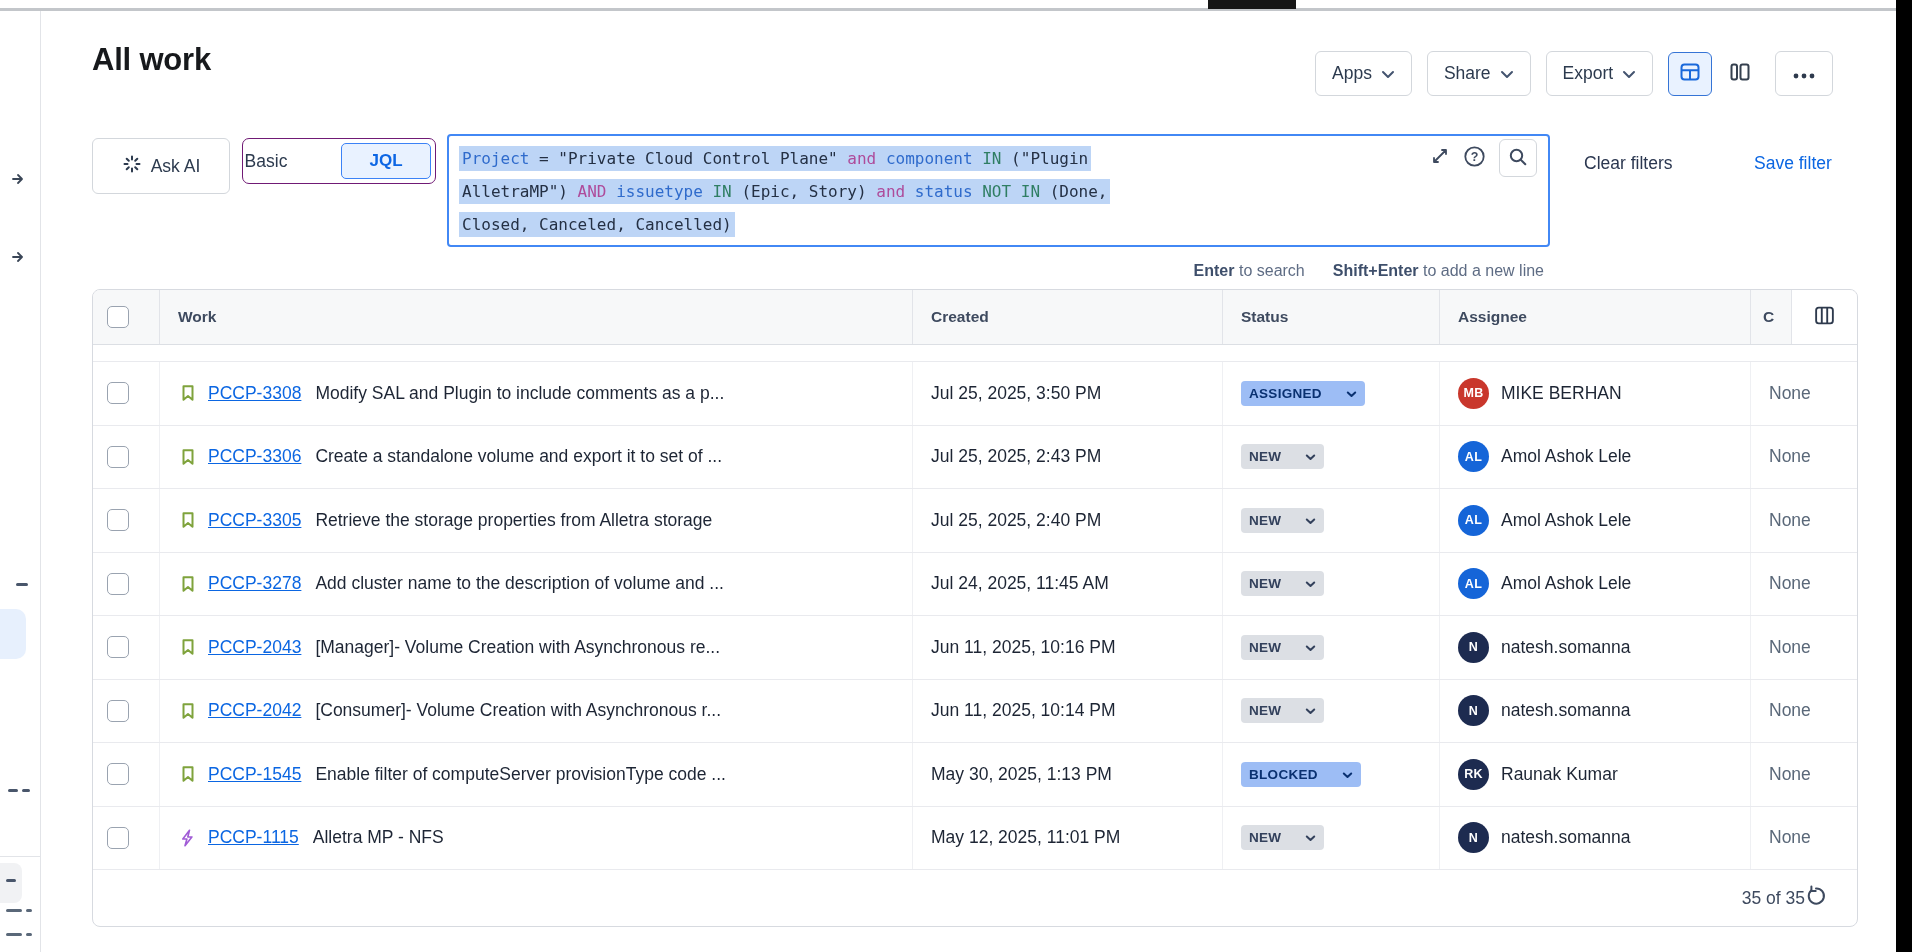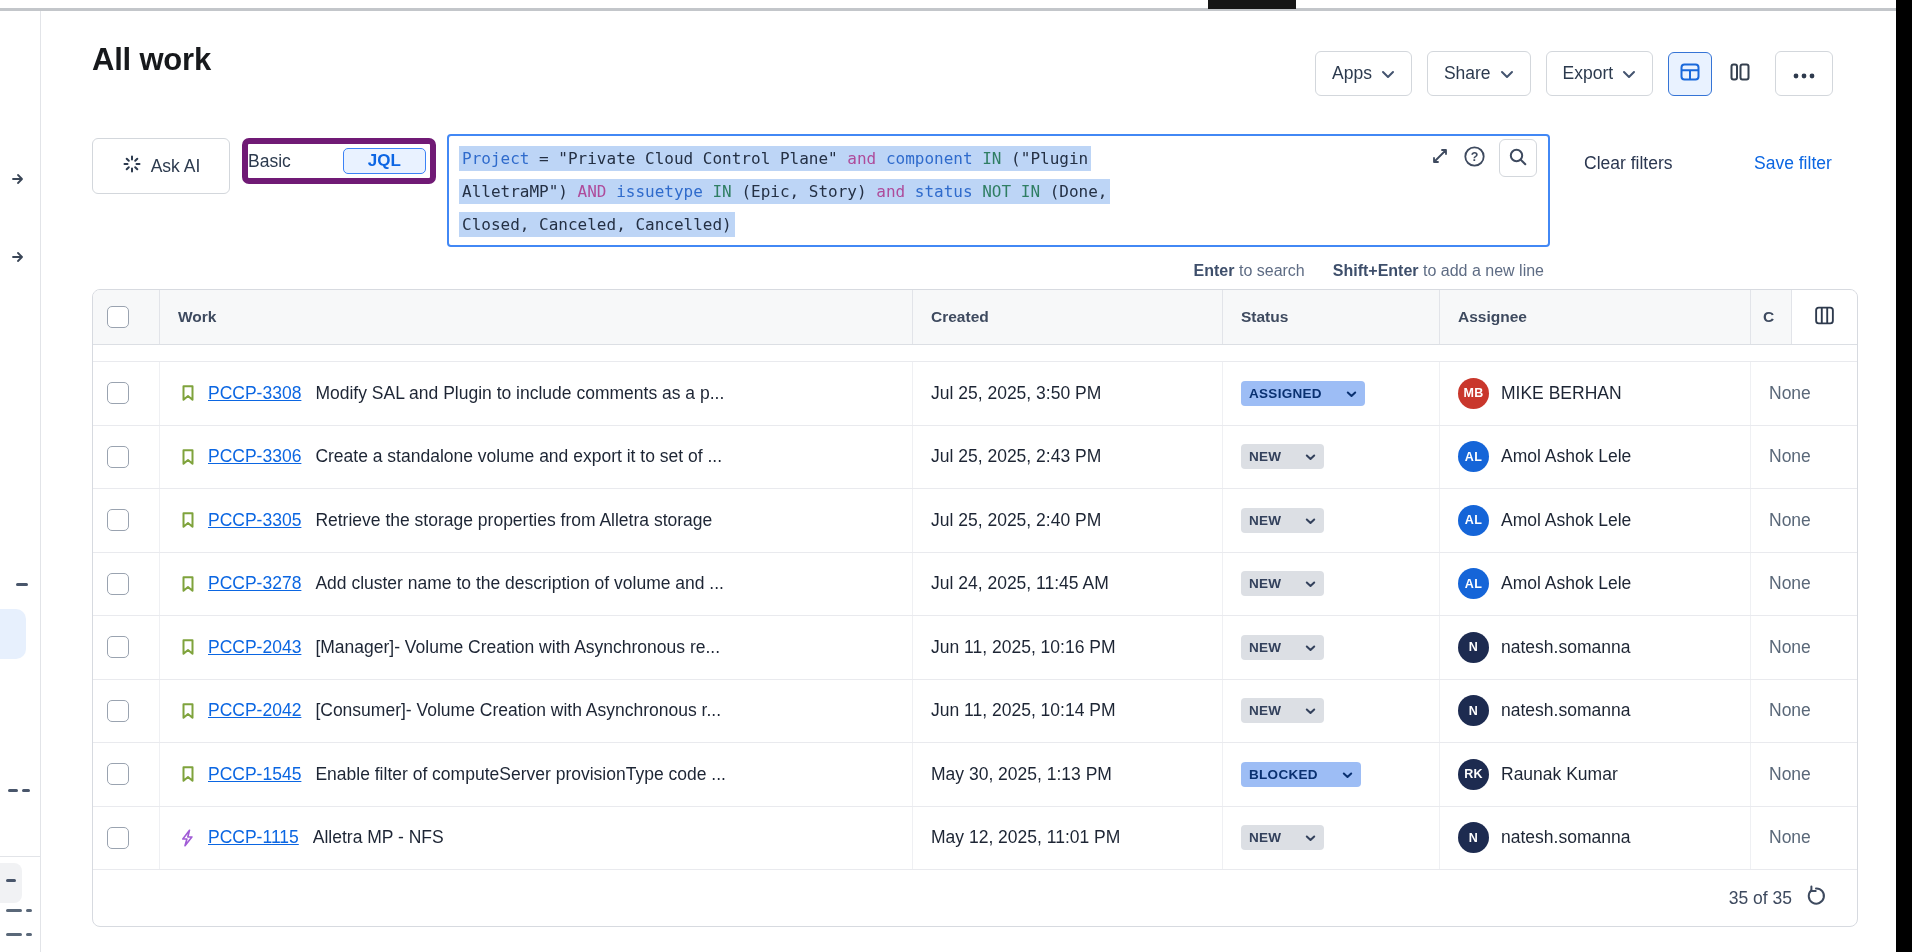--- a/index.html
+++ b/index.html
@@ -33,21 +33,21 @@
     height:45px; padding:18px 16px; background:#fff; border:1px solid #D3D7DC; border-radius:6px;
     display:flex; align-items:center; gap:9px; font-size:17.5px; font-weight:500; color:#2C3A4E; cursor:pointer;
   }
   .icon-btn-group { display:flex; align-items:center; gap:8px; }
   .view-btn-grid { width:44px; height:44px; border:1.5px solid #3574D6; background:#E9F2FF; border-radius:6px; display:flex; align-items:center; justify-content:center; }
   .view-btn-panels { width:40px; height:44px; border:none; background:transparent; display:flex; align-items:center; justify-content:center; }
   .more-btn { width:58px; height:45px; justify-content:center; padding:0; }
 
   
   .askai-btn { position:absolute; left:92px; top:138px; width:138px; height:56px; justify-content:center; }
-  .toggle-group { position:absolute; left:242px; top:138px; width:194px; height:46px; border:6px solid #701a75; border-radius:7px; display:flex; align-items:stretch; background:#fff;gap:48px; }
+  .toggle-group { position:absolute; left:242px; top:138px; width:194px; height:46px; border:1px solid #701a75; border-radius:7px; display:flex; align-items:stretch; background:#fff;gap:48px; }
   .toggle-basic { flex:1; display:flex; align-items:center; justify-content:center; font-size:17.5px; font-weight:500; color:#2C3A4E; }
   .toggle-jql { width:90px; margin:4px; background:#E9F2FF; border:1.5px solid #3B82F6; border-radius:5px; display:flex; align-items:center; justify-content:center; font-size:17px; font-weight:700; color:#0C66E4; }
 
   .jql-box { position:absolute; left:447px; top:134px; width:1103px; height:113px; background:#fff; border:2px solid #4288F5; border-radius:4px; padding:6px 10px; }
   .code-line { height:33px; display:flex; align-items:center; }
   .sel {
     background:#BDD5F6; padding:3px 3px; white-space:pre;
     font-family:"DejaVu Sans Mono", monospace; font-size:16px;
   }
   .tok-field    { color:#2F6BCC; }
@@ -89,21 +89,21 @@
   .summary { margin-left:4px; overflow:hidden; text-overflow:clip; }
 
   .badge { display:inline-flex; align-items:center; gap:24px; padding:5px 8px; border-radius:4px; font-size:13.5px; font-weight:700; letter-spacing:.3px; cursor:pointer; }
   .badge-default { background:#DCDFE4; color:#33415C; }
   .badge-active  { background:#9DBDF5; color:#0A3171; }
 
   .c-assignee { gap:12px; }
   .avatar { width:31px; height:31px; border-radius:50%; color:#fff; font-size:12.5px; font-weight:700; display:flex; align-items:center; justify-content:center; letter-spacing:.3px; flex:none; }
   .none-text { color:#5A6879; }
 
-  .tfoot { height:57px; display:flex; align-items:center; justify-content:flex-end; gap:13px; padding-right:30px; font-size:17.5px; color:#3E4A5F; }
+  .tfoot { height:57px; display:flex; align-items:center; justify-content:flex-end; padding-right:30px; font-size:17.5px; color:#3E4A5F; }
 </style>
 </head>
 <body>
 
 <div class="top-line"></div>
 <div class="top-notch"></div>
 <div class="right-edge"></div>
 
 <div class="sidebar">
   <span class="sb-arrow" style="top:160px">

